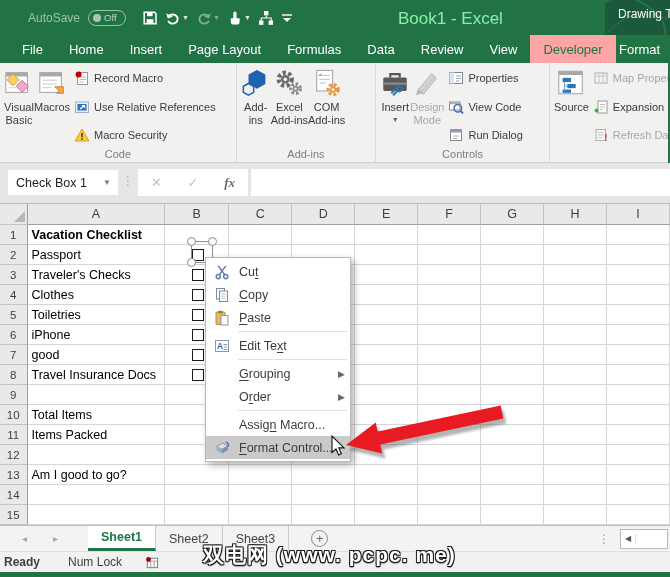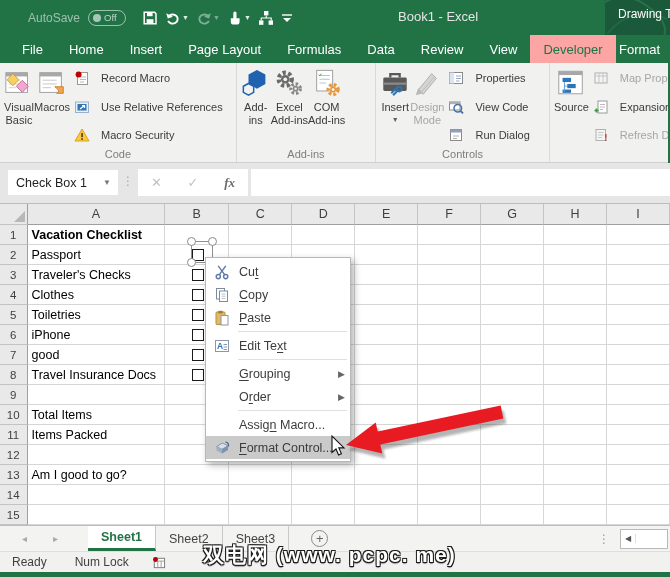--- a/index.html
+++ b/index.html
@@ -12,41 +12,41 @@
   .autosave { color:rgba(255,255,255,.55); font-size:12px; margin-left:28px; }
   .pill { margin-left:8px; width:38px; height:16px; border:1px solid rgba(255,255,255,.55); border-radius:9px; display:flex; align-items:center; padding:0 4px; gap:3px; }
   .pill .dot { width:8px; height:8px; border-radius:50%; background:rgba(255,255,255,.6); }
   .pill .offtxt { color:rgba(255,255,255,.7); font-size:9.5px; }
   .qat { display:flex; align-items:center; margin-left:16px; gap:7px; }
   .qbtn { display:flex; align-items:center; gap:1px; }
   .icn { display:inline-block; line-height:0; }
   .icn svg { display:block; }
   .caret { color:rgba(255,255,255,.85); font-size:7px; }
   .caret.dim { color:rgba(255,255,255,.4); }
-  .wintitle { position:absolute; left:398px; top:9px; color:#e5e5e5; font-size:13px; white-space:nowrap; }
+  .wintitle { position:absolute; left:398px; top:9px; color:#86efac; font-size:17px; white-space:nowrap; }
   .ctxcorner { position:absolute; right:0; top:0; width:65px; height:63px; background:#1a5a3a; overflow:hidden; }
   .ctxcorner svg.swirl { position:absolute; left:-18px; top:-6px; }
   .ctxlabel { position:absolute; left:13px; top:7px; color:#fff; font-size:12px; white-space:nowrap; }
 
   
   .tabrow { position:absolute; left:0; top:35px; width:670px; height:28px; background:#217346; display:flex; align-items:stretch; padding-left:9px; z-index:2; }
   .rtab { color:#fff; font-size:13px; padding:0 13px; display:flex; align-items:center; white-space:nowrap; }
   .rtab.active { background:#fca5a5; color:#217346; }
   .rtab.contextual { position:absolute; right:0; top:0; height:28px; width:65px; padding:0 0 0 14px; background:transparent; z-index:3; }
 
   
   .ribbon { position:absolute; left:0; top:63px; width:670px; height:100px; background:#f1f1f0; border-bottom:1px solid #d0d0d0; display:flex; }
   .rgroup { position:relative; height:100%; border-right:1px solid #dadada; display:flex; align-items:flex-start; padding:2px 2px 16px 4px; }
   .glabel { position:absolute; bottom:2px; left:0; right:0; text-align:center; font-size:11px; color:#7e7e7e; }
   .bigbtn { display:flex; flex-direction:column; align-items:center; padding-top:3px; font-size:11px; color:#3b3b3b; text-align:center; line-height:1.15; }
   .bigbtn .bicon { width:30px; height:30px; margin-bottom:3px; }
   .bigbtn.disabled { color:#a6a6a6; }
   .bigbtn .ddcaret { color:#5f5f5f; font-size:7px; margin-top:2px; }
   .smalls { display:flex; flex-direction:column; justify-content:space-between; padding:5px 0 4px 4px; height:82px; }
-  .smallbtn { display:flex; align-items:center; gap:11px; font-size:11px; color:#3b3b3b; white-space:nowrap; }
+  .smallbtn { display:flex; align-items:center; gap:4px; font-size:11px; color:#3b3b3b; white-space:nowrap; }
   .smallbtn.disabled { color:#a6a6a6; }
   .rightsliver { position:absolute; right:0; top:63px; width:2px; height:100px; background:#217346; z-index:4; }
 
   
   .formularow { position:absolute; left:0; top:163px; width:670px; height:40px; background:#e6e6e6; }
   .namebox { position:absolute; left:8px; top:7px; width:110px; height:25px; background:#fff; font-size:12.5px; color:#222; display:flex; align-items:center; padding-left:8px; }
   .namebox .nbcaret { position:absolute; right:7px; color:#777; font-size:8px; }
   .vdots { position:absolute; left:122px; top:11px; color:#ababab; font-size:12px; letter-spacing:0; }
   .fbtns { position:absolute; left:138px; top:6px; width:110px; height:27px; background:#fff; display:flex; align-items:center; justify-content:space-around; }
   .fbtn { color:#c3c3c3; font-size:13px; }
@@ -86,21 +86,21 @@
   .stab { padding:0 13px; font-size:12.5px; color:#444; border-right:1px solid #c9c9c9; display:flex; align-items:center; white-space:nowrap; }
   .stab.active { background:#fff; color:#217346; font-weight:bold; border-bottom:3px solid #217346; }
   .newsheet { width:17px; height:17px; border:1px solid #8a8a8a; border-radius:50%; color:#666; font-size:13px; display:flex; align-items:center; justify-content:center; margin:auto 0 auto 22px; line-height:1; }
   .sb-right { margin-left:auto; display:flex; align-items:center; }
   .sb-dots { color:#9b9b9b; font-size:12px; margin-right:10px; }
   .hscroll { width:48px; height:20px; background:#fff; border:1px solid #b9b9b9; display:flex; align-items:center; margin-right:2px; }
   .hscroll .larr { color:#555; font-size:8px; padding:0 4px; border-right:1px solid #e0e0e0; }
 
   
   .statusbar { position:absolute; left:0; top:551px; width:670px; height:21px; background:#f1f1f0; border-top:1px solid #dedede; display:flex; align-items:center; font-size:12px; color:#3f3f3f; }
-  .statusbar .mode { margin-left:12px; }
+  .statusbar .mode { margin-left:4px;font-weight:bold; }
   .statusbar .numlock { margin-left:28px; }
   .statusbar .micon { margin-left:22px; }
   .greenstrip { position:absolute; left:0; top:572px; width:670px; height:5px; background:#217346; }
 
   
   .watermark { position:absolute; left:203px; top:541px; z-index:60; font-size:21px; font-weight:bold; color:#fff; white-space:nowrap; letter-spacing:1px;
     text-shadow:-1px -1px 0 #1c1c1c, 1px -1px 0 #1c1c1c, -1px 1px 0 #1c1c1c, 1px 1px 0 #1c1c1c, 0 2px 1px rgba(0,0,0,.4); }
   u { text-underline-offset:2px; }
 </style>
 </head>

